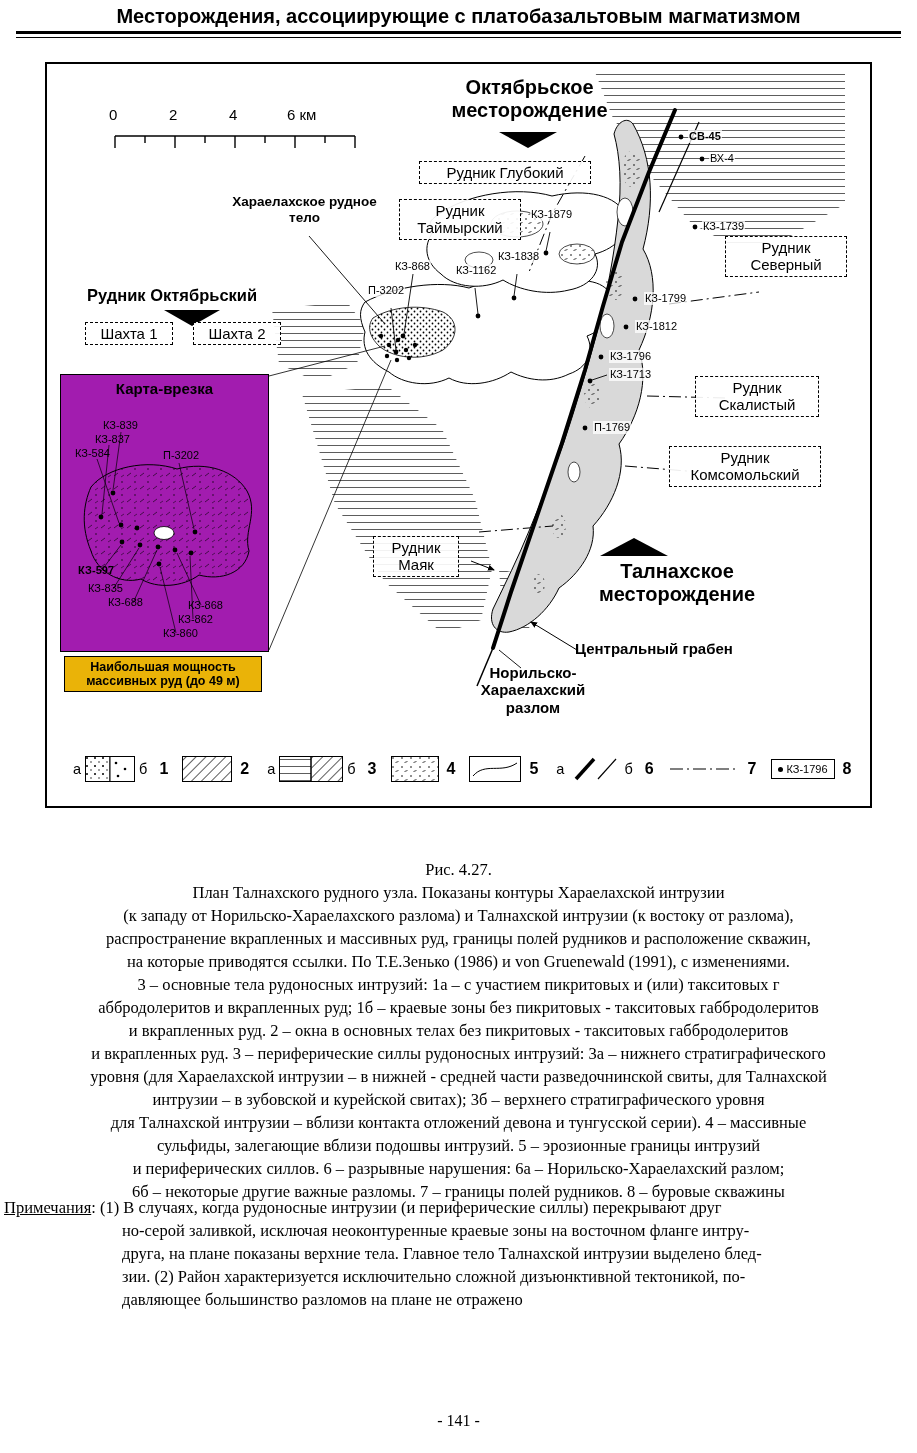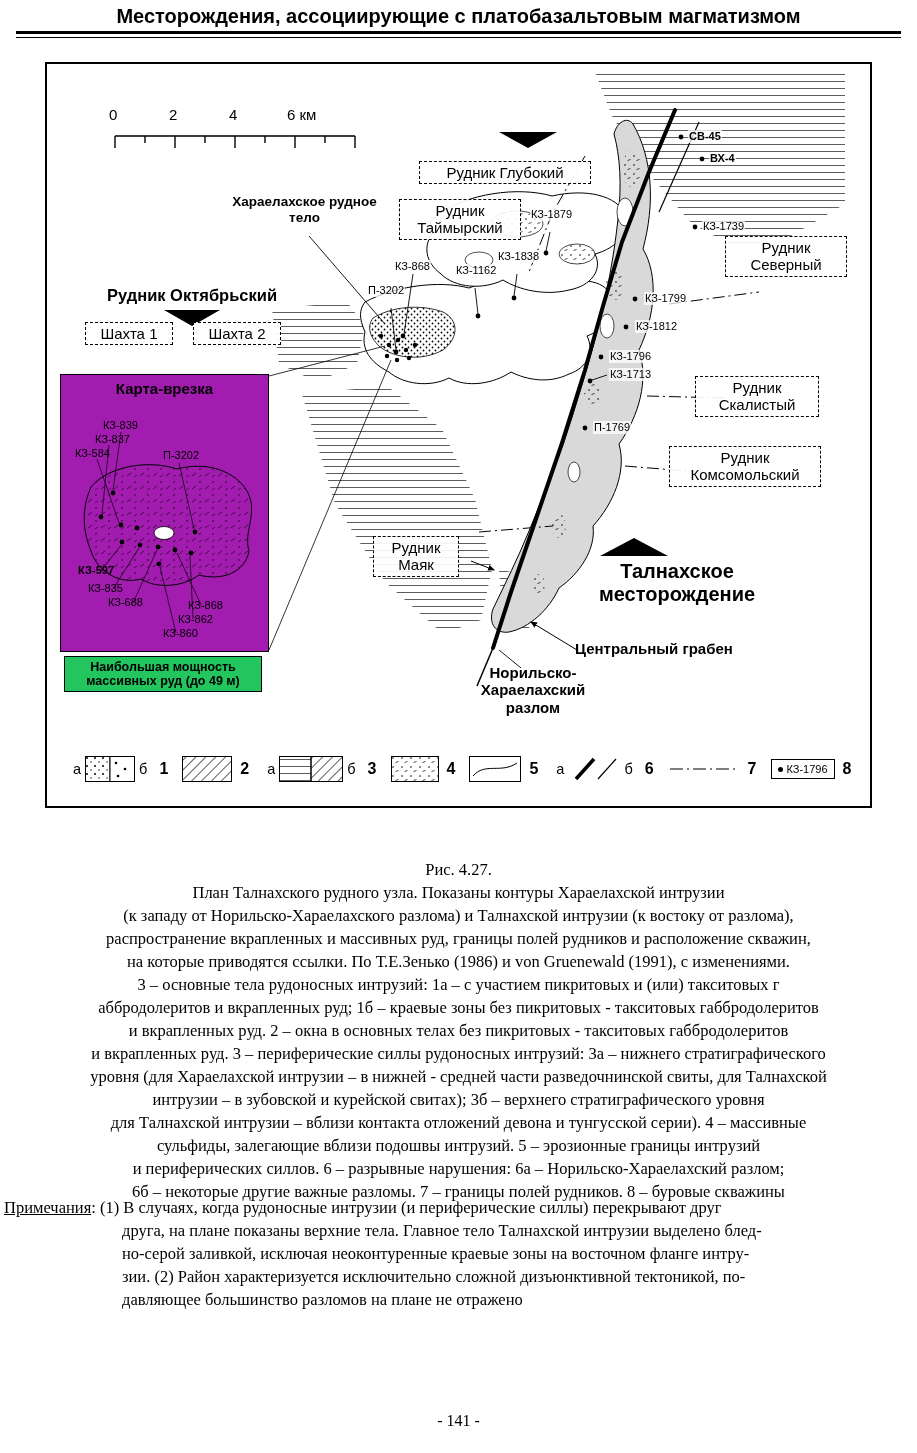--- a/index.html
+++ b/index.html
@@ -11,33 +11,33 @@
   .hdr-rule{position:absolute;top:31px;left:16px;right:16px;height:3px;
        border-top:3px solid #000;border-bottom:1px solid #000;}
   
   .figure{position:absolute;left:45px;top:62px;width:827px;height:746px;
        border:2px solid #000;box-sizing:border-box;}
   .map-svg{position:absolute;left:0;top:0;}
   .lbl{position:absolute;line-height:1.15;}
   .boxed{border:1.5px dashed #000;background:rgba(255,255,255,.92);
        text-align:center;padding:2px 5px;font-size:15px;}
   .deposit{font-weight:bold;font-size:20px;text-align:center;}
-  .minetxt{font-weight:bold;font-size:16.5px;text-align:center;}
+  .minetxt{font-weight:bold;font-size:16.5px;}
   .feat{font-weight:bold;font-size:15px;}
   .feat13{font-weight:bold;font-size:13.5px;text-align:center;}
   .bh{font-size:11px;white-space:nowrap;background:rgba(255,255,255,.75);padding:0 1px;}
   .scale-num{position:absolute;font-size:15px;}
   
   .inset{position:absolute;left:13px;top:310px;width:209px;height:278px;
        border:1.5px solid #000;background:#a21caf;box-sizing:border-box;}
   .inset-title{position:absolute;top:5px;left:0;width:100%;text-align:center;
        font-size:15px;font-weight:bold;}
   .ibh{position:absolute;font-size:11px;white-space:nowrap;}
   .note-box{position:absolute;left:17px;top:592px;width:198px;
-       border:1.5px solid #000;background:#22c55e;font-size:12.5px;font-weight:bold;
+       border:1.5px solid #000;background:#eab308;font-size:12.5px;font-weight:bold;
        text-align:center;padding:3px 2px;box-sizing:border-box;}
   
   .legend{position:absolute;left:22px;top:688px;width:800px;height:34px;
        display:flex;align-items:center;}
   .lg-item{display:flex;align-items:center;margin-right:14px;}
   .lg-sub{font-size:14.5px;margin:0 4px;}
   .lg-num{font-size:16px;font-weight:bold;margin-left:8px;}
   .lg-box8{border:1px solid #000;background:#fff;padding:3px 6px;font-size:11px;
        display:flex;align-items:center;white-space:nowrap;}
   .dot8{display:inline-block;width:5px;height:5px;border-radius:50%;
@@ -184,20 +184,21 @@
       <polygon points="452,68 510,68 481,84" fill="#000"></polygon>
       <polygon points="117,246 173,246 145,262" fill="#000"></polygon>
       <polygon points="553,492 621,492 587,474" fill="#000"></polygon>
     </svg>
 
     <span class="scale-num" style="left:62px;top:42px;">0</span>
     <span class="scale-num" style="left:122px;top:42px;">2</span>
     <span class="scale-num" style="left:182px;top:42px;">4</span>
     <span class="scale-num" style="left:240px;top:42px;">6 км</span>
 
+    <div class="lbl deposit" style="left:375px;top:12px;width:215px;">Октябрьское месторождение</div>
     <div class="lbl deposit" style="left:505px;top:496px;width:250px;">Талнахское месторождение</div>
 
     <div class="lbl minetxt" style="left:40px;top:222px;width:210px;">Рудник Октябрьский</div>
     <div class="lbl boxed" style="left:38px;top:258px;width:76px;">Шахта 1</div>
     <div class="lbl boxed" style="left:146px;top:258px;width:76px;">Шахта 2</div>
     <div class="lbl boxed" style="left:372px;top:97px;width:160px;">Рудник Глубокий</div>
     <div class="lbl boxed" style="left:352px;top:135px;width:110px;">Рудник Таймырский</div>
     <div class="lbl boxed" style="left:678px;top:172px;width:110px;">Рудник Северный</div>
     <div class="lbl boxed" style="left:648px;top:312px;width:112px;">Рудник Скалистый</div>
     <div class="lbl boxed" style="left:622px;top:382px;width:140px;">Рудник Комсомольский</div>
@@ -207,21 +208,21 @@
     <div class="lbl feat" style="left:528px;top:576px;width:210px;">Центральный грабен</div>
     <div class="lbl feat" style="left:430px;top:600px;width:112px;text-align:center;">Норильско-Хараелахский разлом</div>
 
     <div class="lbl bh" style="left:347px;top:196px;">КЗ-868</div>
     <div class="lbl bh" style="left:320px;top:220px;">П-3202</div>
     <div class="lbl bh" style="left:408px;top:200px;">КЗ-1162</div>
     <div class="lbl bh" style="left:450px;top:186px;">КЗ-1838</div>
     <div class="lbl bh" style="left:483px;top:144px;">КЗ-1879</div>
     <div class="lbl bh" style="left:655px;top:156px;">КЗ-1739</div>
     <div class="lbl bh" style="left:641px;top:66px;font-weight:bold;">СВ-45</div>
-    <div class="lbl bh" style="left:662px;top:88px;font-weight:bold;">ВХ-4</div>
+    <div class="lbl bh" style="left:662px;top:88px;">ВХ-4</div>
     <div class="lbl bh" style="left:597px;top:228px;">КЗ-1799</div>
     <div class="lbl bh" style="left:588px;top:256px;">КЗ-1812</div>
     <div class="lbl bh" style="left:562px;top:286px;">КЗ-1796</div>
     <div class="lbl bh" style="left:562px;top:304px;">КЗ-1713</div>
     <div class="lbl bh" style="left:546px;top:357px;">П-1769</div>
 
     <div class="inset">
       <svg width="206" height="274" viewBox="0 0 206 274" style="position:absolute;left:0;top:0;">
         <path d="M30,112 C46,92 86,84 116,94 C146,86 174,96 186,116 C198,138 182,156 188,176 C184,198 160,206 138,200 C122,212 96,214 80,204 C58,210 36,196 30,176 C20,152 22,130 30,112 Z" fill="url(#insetp)" stroke="#000" stroke-width="1"></path>
         <ellipse cx="103" cy="158" rx="10" ry="6.5" fill="#fff" stroke="#000" stroke-width="0.8"></ellipse>
@@ -362,23 +363,23 @@
 
       <div class="cap-line">и периферических силлов. 6 – разрывные нарушения: 6а – Норильско-Хараелахский разлом;</div>
 
       <div class="cap-line">6б – некоторые другие важные разломы. 7 – границы полей рудников. 8 – буровые скважины</div>
 
   </div>
 
   <div class="notes">
     <div><span class="u">Примечания</span><span>: (1) В случаях, когда рудоносные интрузии (и периферические силлы) перекрывают друг</span></div>
 
+      <div class="cont">но-серой заливкой, исключая неоконтуренные краевые зоны на восточном фланге интру-</div>
+
       <div class="cont">друга, на плане показаны верхние тела. Главное тело Талнахской интрузии выделено блед-</div>
-
-      <div class="cont">но-серой заливкой, исключая неоконтуренные краевые зоны на восточном фланге интру-</div>
 
       <div class="cont">зии. (2) Район характеризуется исключительно сложной дизъюнктивной тектоникой, по-</div>
 
       <div class="cont">давляющее большинство разломов на плане не отражено</div>
 
   </div>
 
   <div class="pagenum">- 141 -</div>
 </div>
 

